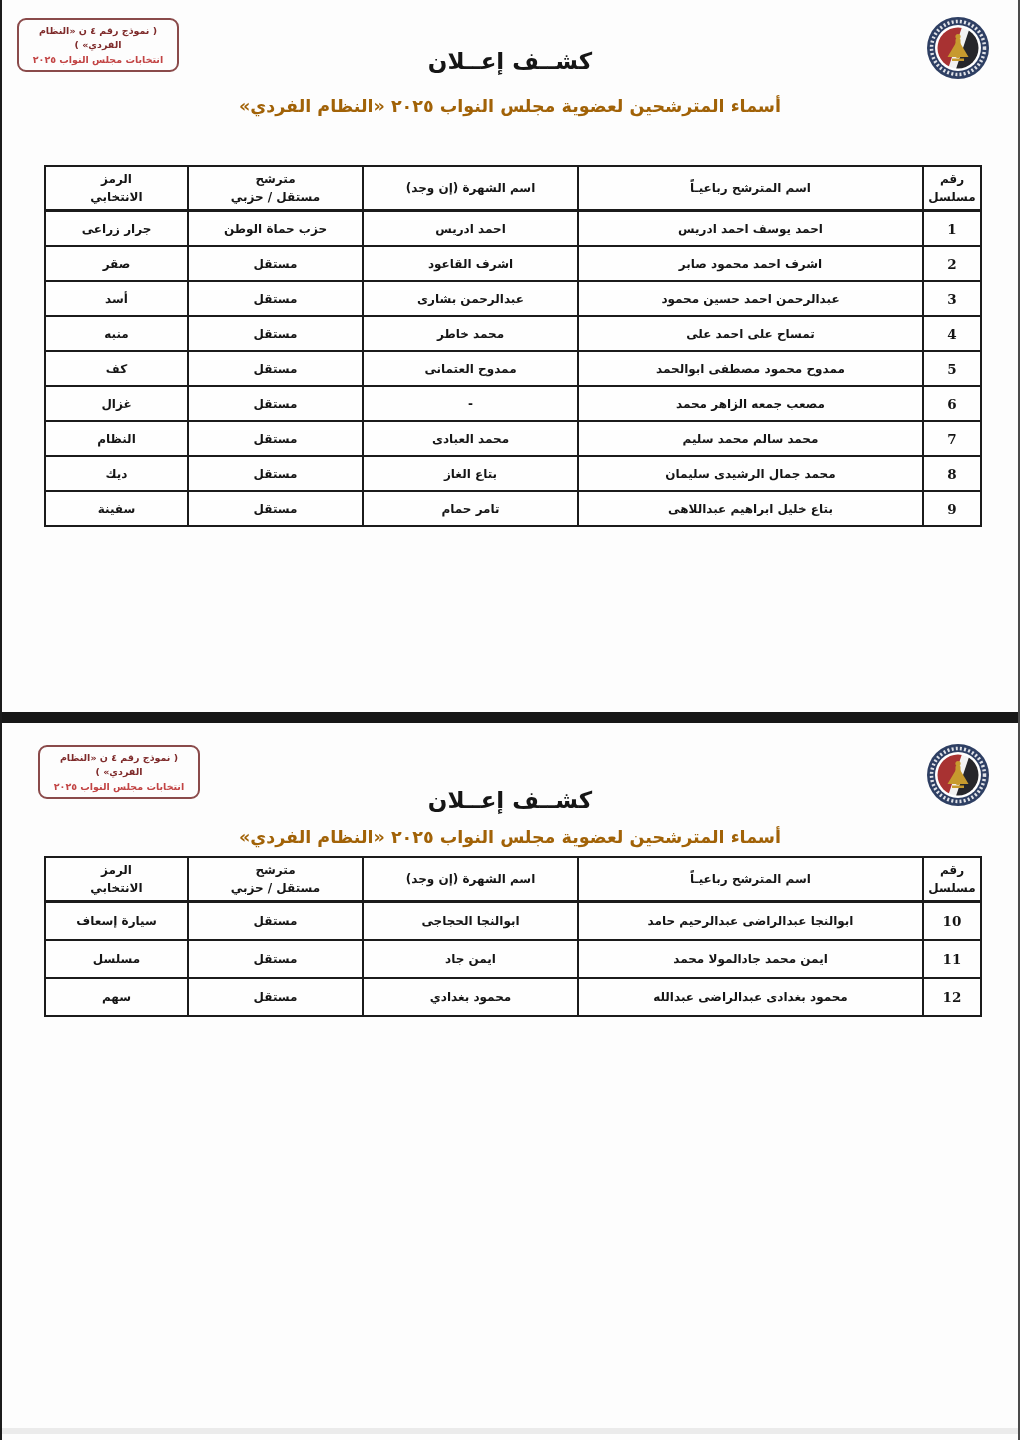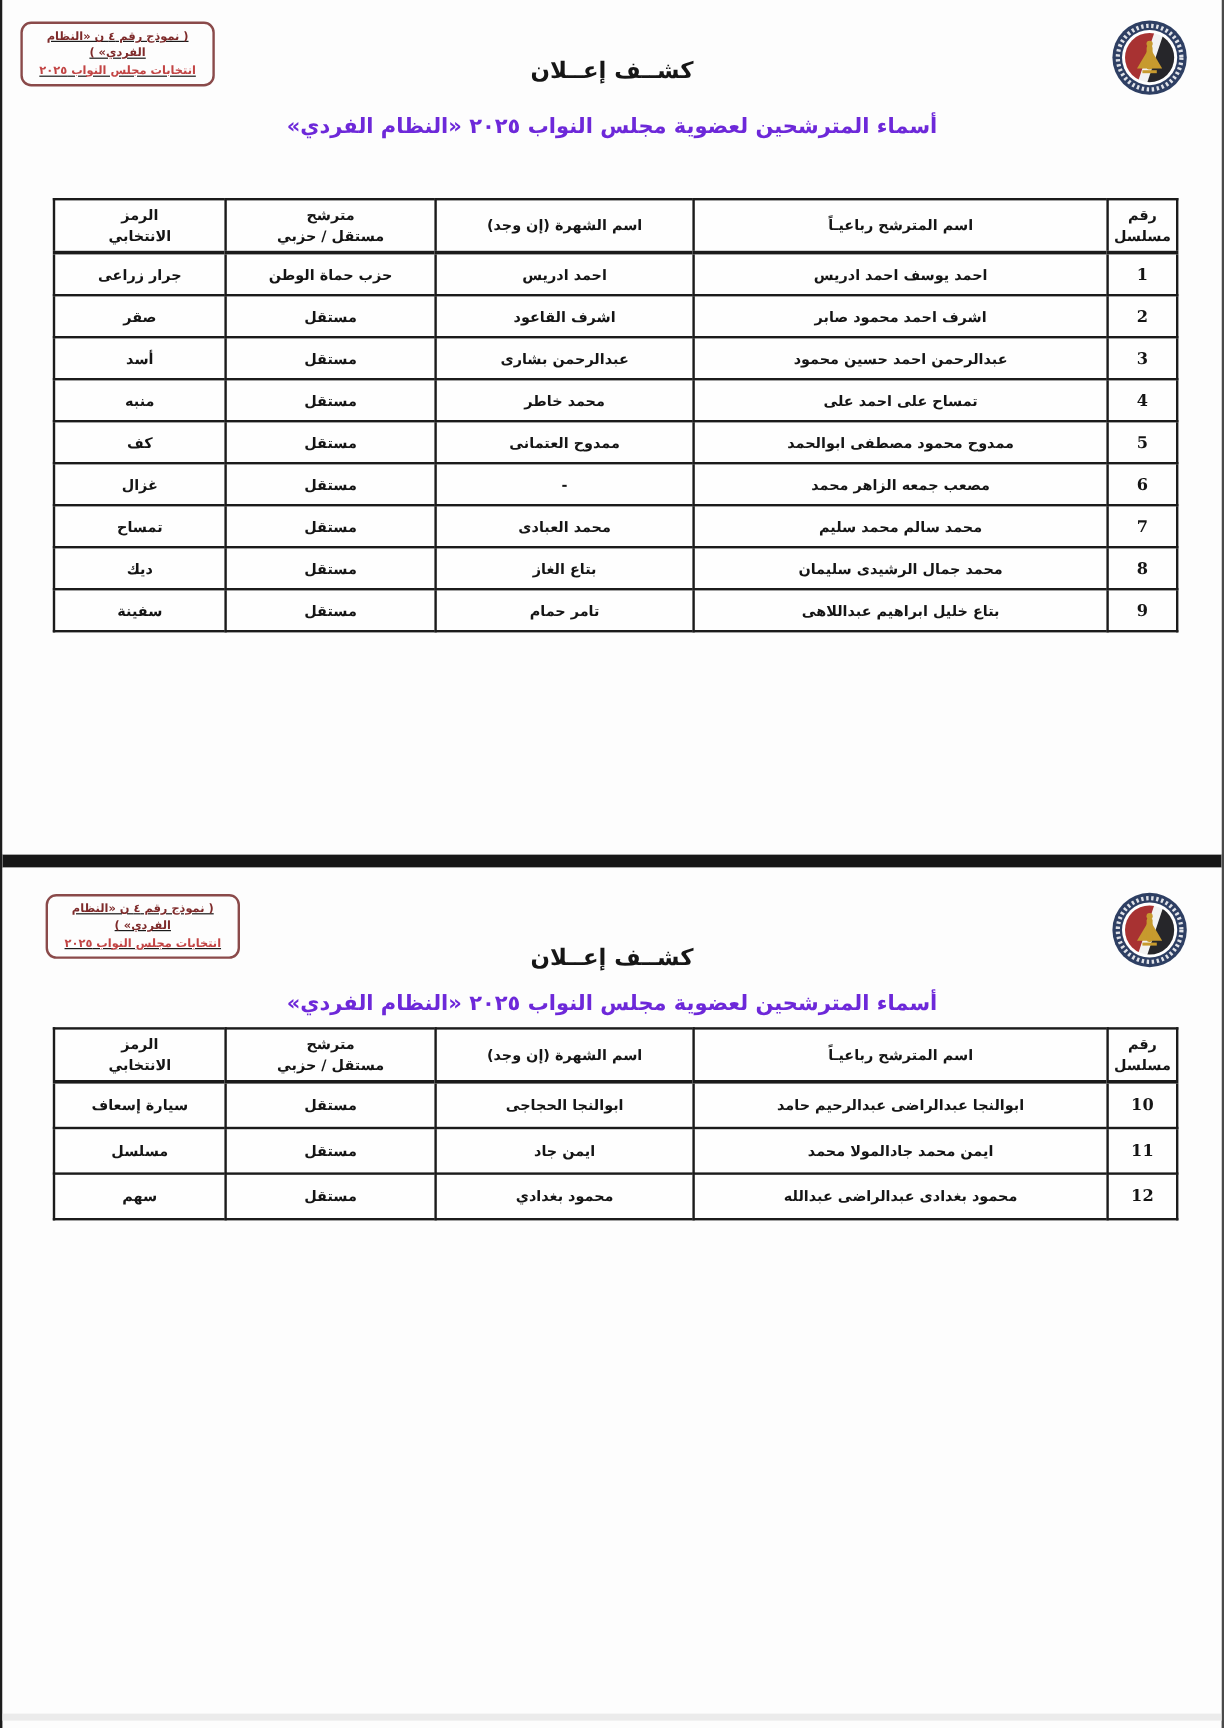--- a/index.html
+++ b/index.html
@@ -11,39 +11,39 @@
   }
   .page{position:relative;background:#fdfdfd;overflow:hidden;}
   .page-1{height:712px;}
   .page-2{height:711px;}
   .page-divider{height:11px;background:#171717;}
   .bottom-strip{position:absolute;left:0;right:0;bottom:0;height:6px;background:#ebebeb;}
 
   .note-box{
     position:absolute;top:18px;left:15px;width:162px;
     border:2px solid #8a4a4a;border-radius:9px;
-    text-align:center;padding:4px 2px;direction:rtl;box-sizing:border-box;text-decoration:underline;
+    text-align:center;padding:4px 2px;direction:rtl;box-sizing:border-box;
   }
   .page-2 .note-box{left:36px;top:22px;}
   .note-line1{font-size:9.5px;font-weight:bold;color:#7e2a2a;line-height:1.5;}
   .note-line2{font-size:9.5px;font-weight:bold;color:#c24444;line-height:1.4;text-align:center;}
 
   .emblem{position:absolute;top:16px;right:28px;width:64px;height:64px;}
   .page-2 .emblem{top:20px;}
 
   .main-title{
     position:absolute;left:0;width:100%;text-align:center;
-    font-size:19px;font-weight:bold;color:#161616;direction:rtl;letter-spacing:1px;
+    font-size:23px;font-weight:bold;color:#161616;direction:rtl;letter-spacing:1px;
   }
   .page-1 .main-title{top:48px;}
   .page-2 .main-title{top:64px;}
 
   .red-title{
     position:absolute;left:0;width:100%;text-align:center;
-    font-size:17.5px;font-weight:bold;color:#6d28d9;direction:rtl;
+    font-size:17.5px;font-weight:bold;color:#a16207;direction:rtl;
   }
   .page-1 .red-title{top:96px;}
   .page-2 .red-title{top:104px;}
 
   .district-line{
     position:absolute;left:0;width:100%;text-align:center;
     font-size:14px;font-weight:bold;color:#1d1d1d;direction:rtl;white-space:pre-wrap;
     top:130px;
   }
 
@@ -171,21 +171,21 @@
           <td>مصعب جمعه الزاهر محمد</td>
           <td>-</td>
           <td>مستقل</td>
           <td>غزال</td>
         </tr>
         <tr>
           <td class="serial-cell">7</td>
           <td>محمد سالم محمد سليم</td>
           <td>محمد العبادى</td>
           <td>مستقل</td>
-          <td>تمساح</td>
+          <td>النظام</td>
         </tr>
         <tr>
           <td class="serial-cell">8</td>
           <td>محمد جمال الرشيدى سليمان</td>
           <td>بتاع الغاز</td>
           <td>مستقل</td>
           <td>ديك</td>
         </tr>
         <tr>
           <td class="serial-cell">9</td>

